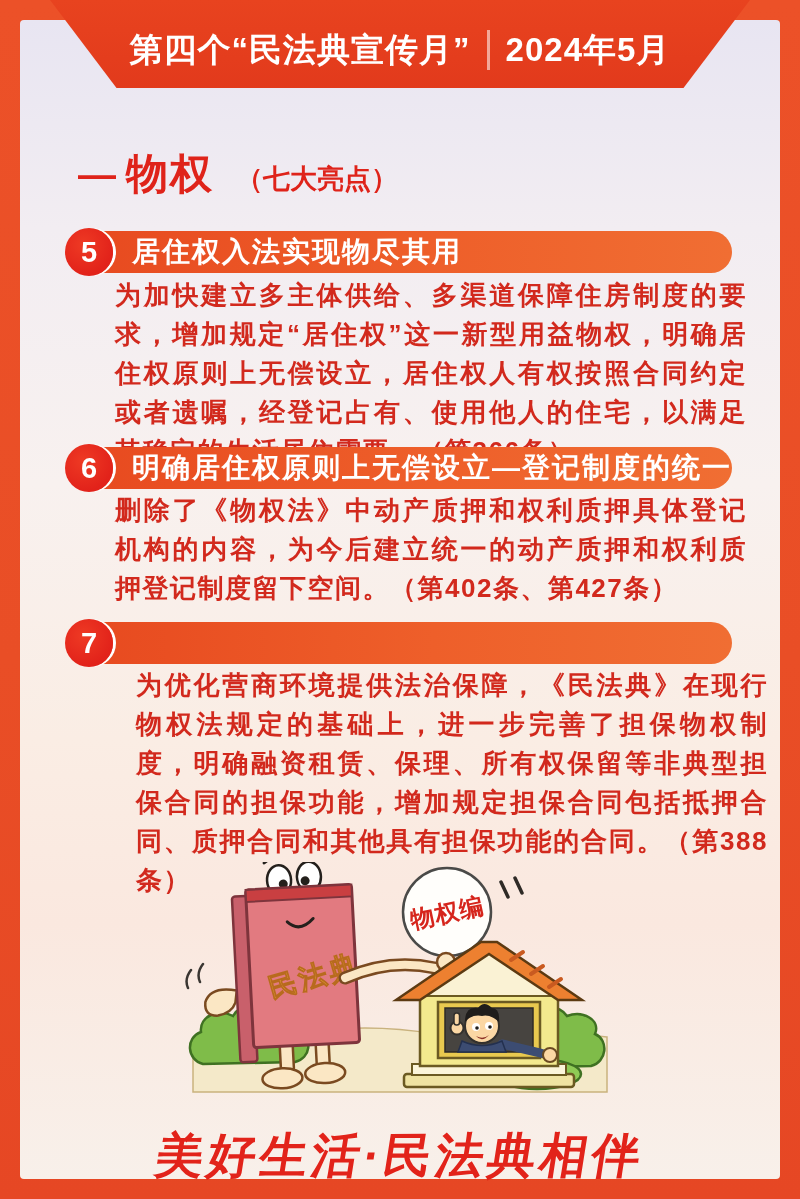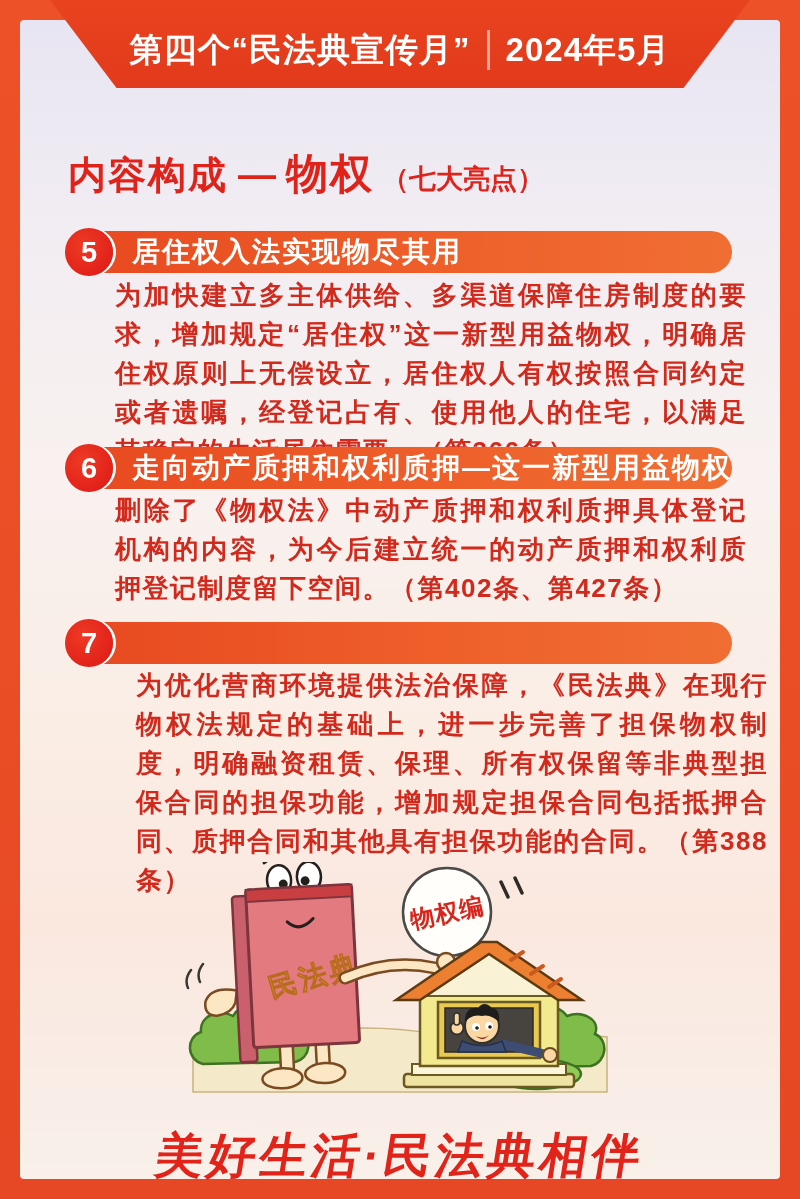--- a/index.html
+++ b/index.html
@@ -25,21 +25,21 @@
     display:inline-block;width:3px;height:40px;background:rgba(255,255,255,.55);
     margin:0 16px;vertical-align:middle;
   }
   .title{
     position:absolute;left:68px;top:146px;display:flex;align-items:baseline;
     color:#DF231A;white-space:nowrap;
   }
   .title .t-prefix{font-size:38px;font-weight:bold;letter-spacing:2px;}
   .title .t-dash{font-size:38px;font-weight:bold;margin:0 10px;}
   .title .t-key{font-size:42px;font-weight:700;letter-spacing:2px;}
-  .title .t-suffix{font-size:27px;font-weight:bold;margin-left:8px;}
+  .title .t-suffix{font-size:27px;font-weight:bold;margin-left:22px;}
   .pill{
     position:absolute;left:68px;width:664px;height:42px;border-radius:21px;
     background:linear-gradient(90deg,#E7491F 0%,#EE5F2A 55%,#F06E33 100%);
   }
   .pill .num{
     position:absolute;left:-3px;top:-3px;width:48px;height:48px;border-radius:50%;
     background:radial-gradient(circle at 38% 35%,#EE3A24 0%,#E2221A 70%);
     box-shadow:3px 0 0 0 #FFFFFF;
     color:#fff;font-size:29px;font-weight:bold;
     display:flex;align-items:center;justify-content:center;
@@ -65,35 +65,34 @@
 
 <div class="panel"></div>
 
 <div class="banner">
   <span>第四个“民法典宣传月”</span>
   <span class="divider"></span>
   <span>2024年5月</span>
 </div>
 
 <div class="title">
-  <span class="t-prefix">内容构成</span>
   <span class="t-dash">—</span>
   <span class="t-key">物权</span>
   <span class="t-suffix">（七大亮点）</span>
 </div>
 
 <div class="pill" style="top:231px;">
   <span class="num">5</span>
   <span class="head">居住权入法实现物尽其用</span>
 </div>
 <div class="body-text" style="top:276px;">为加快建立多主体供给、多渠道保障住房制度的要求，增加规定“居住权”这一新型用益物权，明确居住权原则上无偿设立，居住权人有权按照合同约定或者遗嘱，经登记占有、使用他人的住宅，以满足其稳定的生活居住需要。（第366条）</div>
 
 <div class="pill" style="top:447px;">
   <span class="num">6</span>
-  <span class="head">走向动产质押和权利质押—这一新型用益物权</span>
+  <span class="head">明确居住权原则上无偿设立—登记制度的统一</span>
 </div>
 <div class="body-text" style="top:491px;">删除了《物权法》中动产质押和权利质押具体登记机构的内容，为今后建立统一的动产质押和权利质押登记制度留下空间。（第402条、第427条）</div>
 
 <div class="pill" style="top:622px;">
   <span class="num">7</span>
 </div>
 <div class="body-text" style="top:666px;margin-left:21px;">为优化营商环境提供法治保障，《民法典》在现行物权法规定的基础上，进一步完善了担保物权制度，明确融资租赁、保理、所有权保留等非典型担保合同的担保功能，增加规定担保合同包括抵押合同、质押合同和其他具有担保功能的合同。（第388条）</div>
 
 <svg class="illustration" viewBox="0 0 430 235">
 

